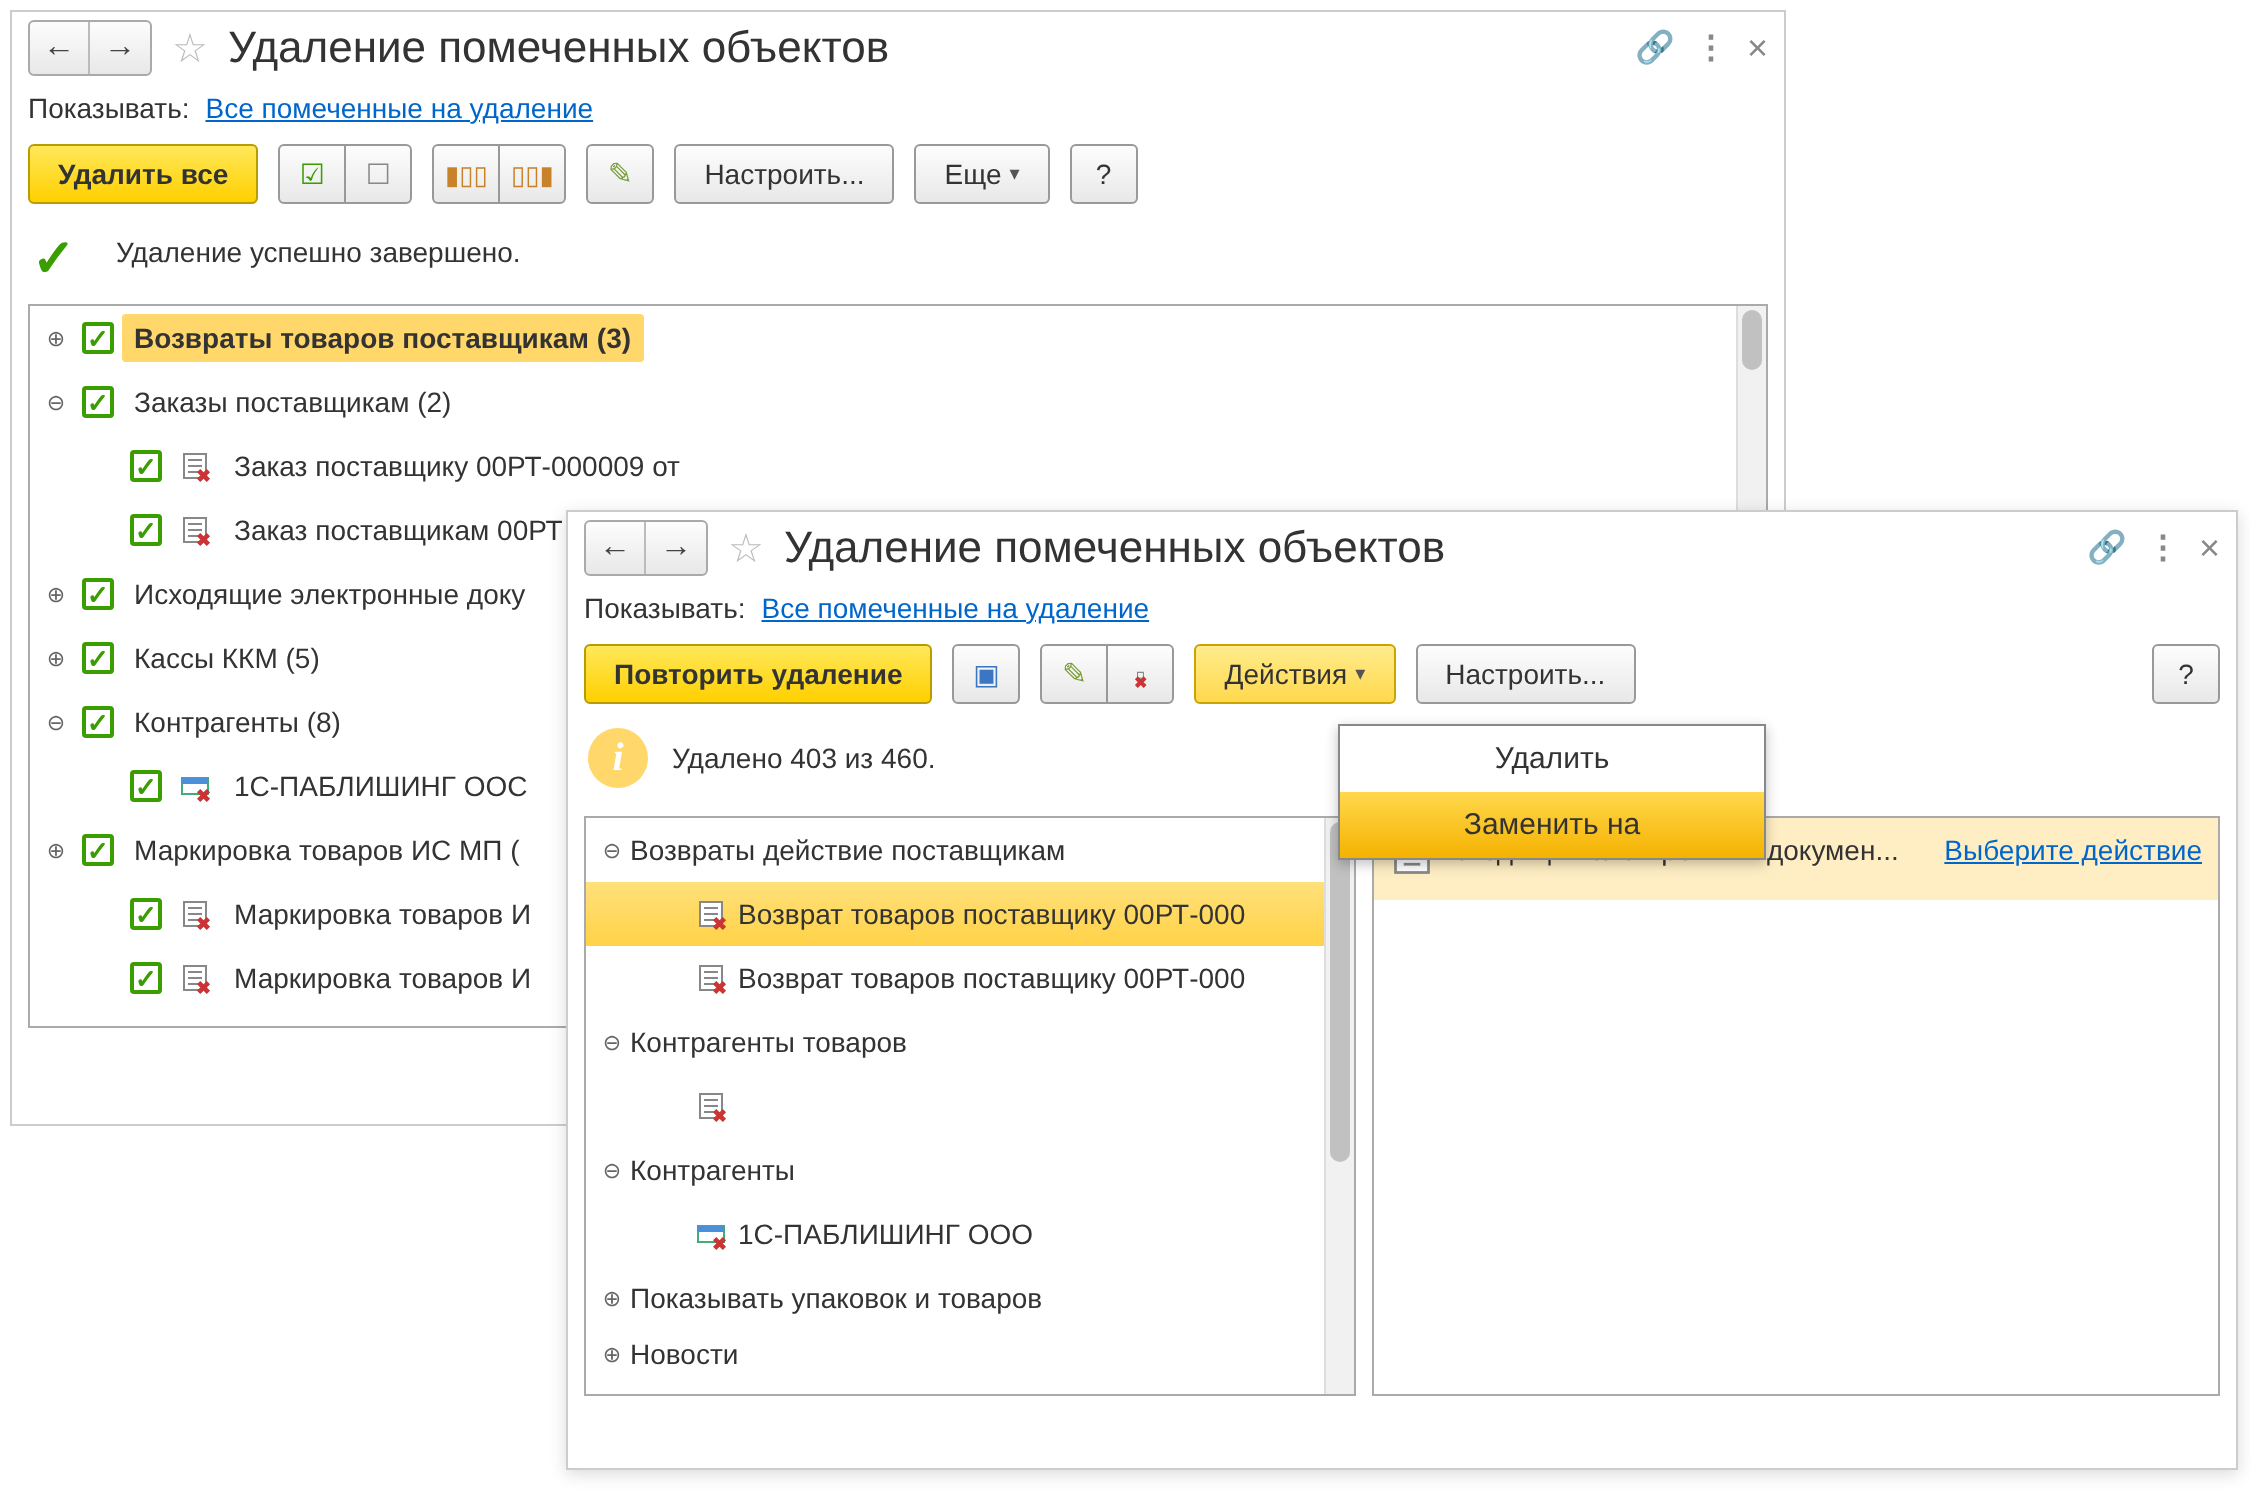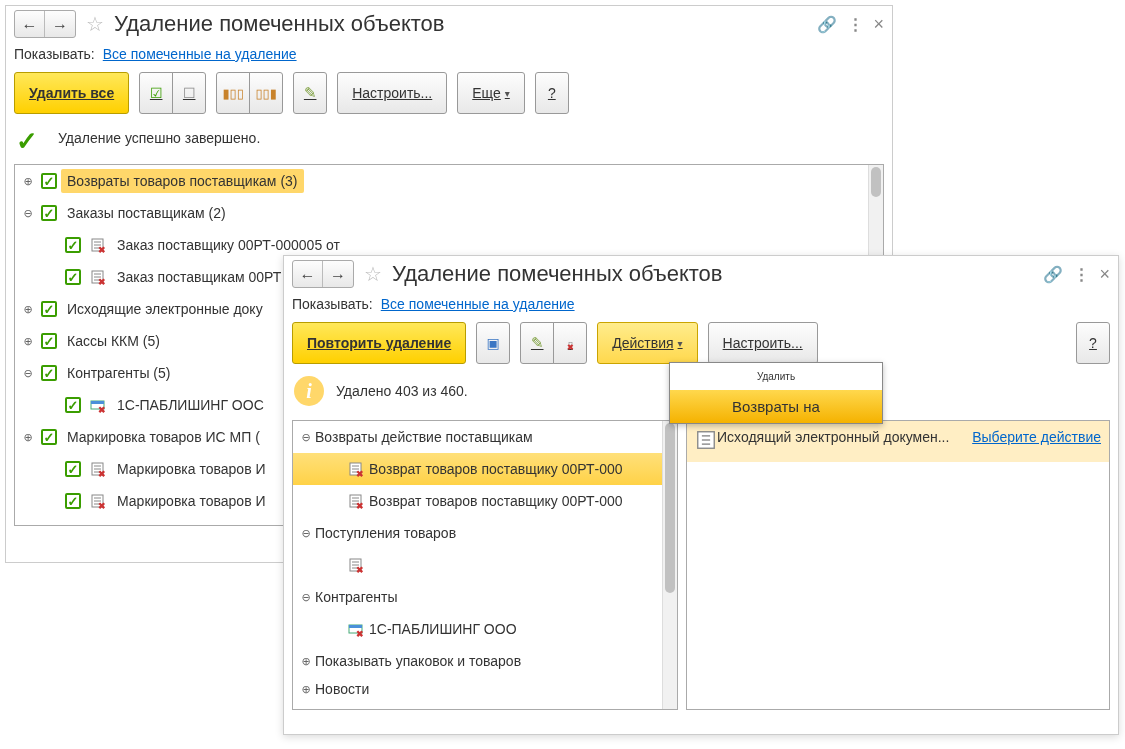--- a/index.html
+++ b/index.html
@@ -17,21 +17,21 @@
 .star { font-size: 20px; color: #bbb; margin: 0 4px; }
 .title { font-size: 22px; font-weight: normal; flex: 1; color: #333; }
 .title-actions { display: flex; gap: 10px; align-items: center; color: #888; }
 .title-actions span { cursor: pointer; font-size: 16px; }
 .dots-vertical::before { content: "⋮"; font-weight: bold; }
 
 .filter-row { padding: 4px 8px; display: flex; gap: 8px; align-items: center; font-size: 14px; }
 .filter-row .link { color: #0066cc; text-decoration: underline; cursor: pointer; }
 
 .toolbar { padding: 6px 8px; display: flex; gap: 10px; align-items: center; }
-.btn { border: 1px solid #999; border-radius: 3px; background: linear-gradient(#fdfdfd,#e8e8e8); padding: 6px 14px; cursor: pointer; font-size: 14px; color: #333; height: 42px; display: inline-flex; align-items: center; gap: 4px; text-decoration: underline; }
+.btn { border: 1px solid #999; border-radius: 3px; background: linear-gradient(#fdfdfd,#e8e8e8); padding: 6px 14px; cursor: pointer; font-size: 14px; color: #333; height: 30px; display: inline-flex; align-items: center; gap: 4px; }
 .btn-yellow { background: linear-gradient(#ffe85a,#ffd000); border-color: #b89d00; font-weight: bold; }
 .btn-icon-only { width: 34px; padding: 0; justify-content: center; }
 .btn-group { display: inline-flex; }
 .btn-group .btn { border-radius: 0; margin-left: -1px; }
 .btn-group .btn:first-child { border-radius: 3px 0 0 3px; margin-left: 0; }
 .btn-group .btn:last-child { border-radius: 0 3px 3px 0; }
 .btn-dropdown::after { content: " ▾"; color: #555; font-size: 10px; }
 .btn.active { background: linear-gradient(#ffec8c,#ffd84d); border-color: #caa400; }
 
 .status-row { display: flex; align-items: center; gap: 12px; padding: 6px 10px 14px; }
@@ -41,41 +41,41 @@
 .tree-panel { border: 1px solid #aaa; margin: 0 8px 8px; position: relative; }
 .tree { overflow-y: auto; }
 .tree-row { display: flex; align-items: center; height: 32px; padding: 0 4px; position: relative; }
 .tree-row.child { padding-left: 28px; }
 .expander { width: 18px; height: 18px; display: inline-flex; align-items: center; justify-content: center; font-size: 11px; color: #666; cursor: pointer; }
 .expander.empty { visibility: hidden; }
 .chk { width: 16px; height: 16px; border: 2px solid #3a9d00; border-radius: 2px; display: inline-flex; align-items: center; justify-content: center; color: #3a9d00; font-size: 13px; font-weight: bold; margin: 0 4px; }
 .doc-icon { width: 18px; display: inline-flex; justify-content: center; margin: 0 4px; position: relative; }
 .doc-icon svg { width: 16px; height: 16px; }
 .tree-label { white-space: nowrap; overflow: hidden; text-overflow: ellipsis; padding: 4px 6px; border-radius: 2px; }
-.tree-label.hilite { background: #ffd76a; }
+.tree-label.hilite { background: #ffd76a; font-weight: bold; }
 
 .scrollbar-v { position: absolute; right: 0; top: 0; bottom: 0; width: 15px; background: #f1f1f1; border-left: 1px solid #ddd; }
 .scroll-thumb { position: absolute; left: 2px; right: 2px; background: #c1c1c1; border-radius: 6px; }
 
 .split { display: flex; margin: 0 8px 8px; gap: 8px; height: 290px; }
 .split .left-pane { flex: 0 0 386px; border: 1px solid #aaa; position: relative; }
 .split .right-pane { flex: 1; border: 1px solid #aaa; position: relative; }
 .left-row { display: flex; align-items: center; height: 32px; padding: 0 4px; }
 .left-row.child2 { padding-left: 32px; }
 .left-row.sel2 { background: linear-gradient(#ffe07a,#ffd247); }
 .left-label { white-space: nowrap; overflow: hidden; text-overflow: ellipsis; }
 .left-row.trunc-row { height: 24px; }
 
 .right-row { display: flex; padding: 8px; background: #ffeec4; }
 .doc-sm { width: 22px; }
 .right-text { flex: 1; padding-right: 8px; }
 .right-link { color: #0066cc; text-decoration: underline; cursor: pointer; }
 
 .dropdown-menu { position: absolute; border: 1px solid #888; background: #fff; box-shadow: 0 2px 6px rgba(0,0,0,.25); z-index: 50; width: 214px; }
-.dd-item { padding: 8px 18px; cursor: pointer; font-size: 10px; text-align: center; }
+.dd-item { padding: 8px 18px; cursor: pointer; font-size: 15px; text-align: center; }
 .dd-item.hov { background: linear-gradient(#ffd84d,#f5b200); font-size: 15px; }
 
 .icon-pencil { color: #7a9d3a; font-size: 15px; }
 .icon-red-x { color: #c33; font-size: 8px; position: absolute; right: -1px; bottom: -1px; font-weight: bold; }
 </style>
 </head>
 <body>
 
 <div class="window back">
   <div class="titlebar">
@@ -149,21 +149,21 @@
           <span class="chk">✓</span>
           <span class="doc-icon">
             <svg viewBox="0 0 16 16">
               <rect x="2" y="2" width="11" height="12" fill="#fff" stroke="#888"></rect>
               <line x1="4" y1="5" x2="11" y2="5" stroke="#888"></line>
               <line x1="4" y1="8" x2="11" y2="8" stroke="#888"></line>
               <line x1="4" y1="11" x2="11" y2="11" stroke="#888"></line>
               <text x="8" y="16" font-size="9" fill="#c33" font-weight="bold">✖</text>
             </svg>
           </span>
-          <span class="tree-label">Заказ поставщику 00РТ-000005 от</span>
+          <span class="tree-label">Заказ поставщику 00РТ-000009 от</span>
         </div>
         <div class="tree-row child">
           <span class="expander empty"></span>
           <span class="chk">✓</span>
           <span class="doc-icon">
             <svg viewBox="0 0 16 16">
               <rect x="2" y="2" width="11" height="12" fill="#fff" stroke="#888"></rect>
               <line x1="4" y1="5" x2="11" y2="5" stroke="#888"></line>
               <line x1="4" y1="8" x2="11" y2="8" stroke="#888"></line>
               <line x1="4" y1="11" x2="11" y2="11" stroke="#888"></line>
@@ -178,21 +178,21 @@
           <span class="tree-label">Исходящие электронные доку</span>
         </div>
         <div class="tree-row">
           <span class="expander">⊕</span>
           <span class="chk">✓</span>
           <span class="tree-label">Кассы ККМ (5)</span>
         </div>
         <div class="tree-row">
           <span class="expander">⊖</span>
           <span class="chk">✓</span>
-          <span class="tree-label">Контрагенты (5)</span>
+          <span class="tree-label">Контрагенты (8)</span>
         </div>
         <div class="tree-row child">
           <span class="expander empty"></span>
           <span class="chk">✓</span>
           <span class="doc-icon">
             <svg viewBox="0 0 16 16">
               <rect x="1" y="4" width="13" height="8" fill="#fff" stroke="#4a7"></rect>
               <rect x="1" y="4" width="13" height="3" fill="#4a90d9"></rect>
               <text x="8" y="16" font-size="9" fill="#c33" font-weight="bold">✖</text>
             </svg>
@@ -277,21 +277,21 @@
         </button>
     </div>
     <button class="btn btn-dropdown active">Действия</button>
     <button class="btn">Настроить...</button>
     <div style="flex:1"></div>
     <button class="btn" style="width:34px;justify-content:center">?</button>
   </div>
 
   <div class="dropdown-menu" style="left:385px; top:106px;">
     <div class="dd-item">Удалить</div>
-    <div class="dd-item hov">Возвраты на</div>
+    <div class="dd-item hov">Заменить на</div>
   </div>
 
   <div class="status-row">
     <div class="info-big">i</div>
     <div>Удалено 403 из 460.</div>
   </div>
 
   <div class="split">
     <div class="left-pane">
       <div id="front-tree">
@@ -320,21 +320,21 @@
                 <line x1="4" y1="5" x2="11" y2="5" stroke="#888"></line>
                 <line x1="4" y1="8" x2="11" y2="8" stroke="#888"></line>
                 <line x1="4" y1="11" x2="11" y2="11" stroke="#888"></line>
                 <text x="8" y="16" font-size="9" fill="#c33" font-weight="bold">✖</text>
               </svg>
             </span>
             <span class="left-label">Возврат товаров поставщику 00РТ-000</span>
           </div>
           <div class="left-row">
             <span class="expander">⊖</span>
-            <span class="left-label">Поступления товаров</span>
+            <span class="left-label">Контрагенты товаров</span>
           </div>
           <div class="left-row child2">
             <span class="expander empty"></span>
             <span class="doc-icon">
               <svg viewBox="0 0 16 16">
                 <rect x="2" y="2" width="11" height="12" fill="#fff" stroke="#888"></rect>
                 <line x1="4" y1="5" x2="11" y2="5" stroke="#888"></line>
                 <line x1="4" y1="8" x2="11" y2="8" stroke="#888"></line>
                 <line x1="4" y1="11" x2="11" y2="11" stroke="#888"></line>
                 <text x="8" y="16" font-size="9" fill="#c33" font-weight="bold">✖</text>

